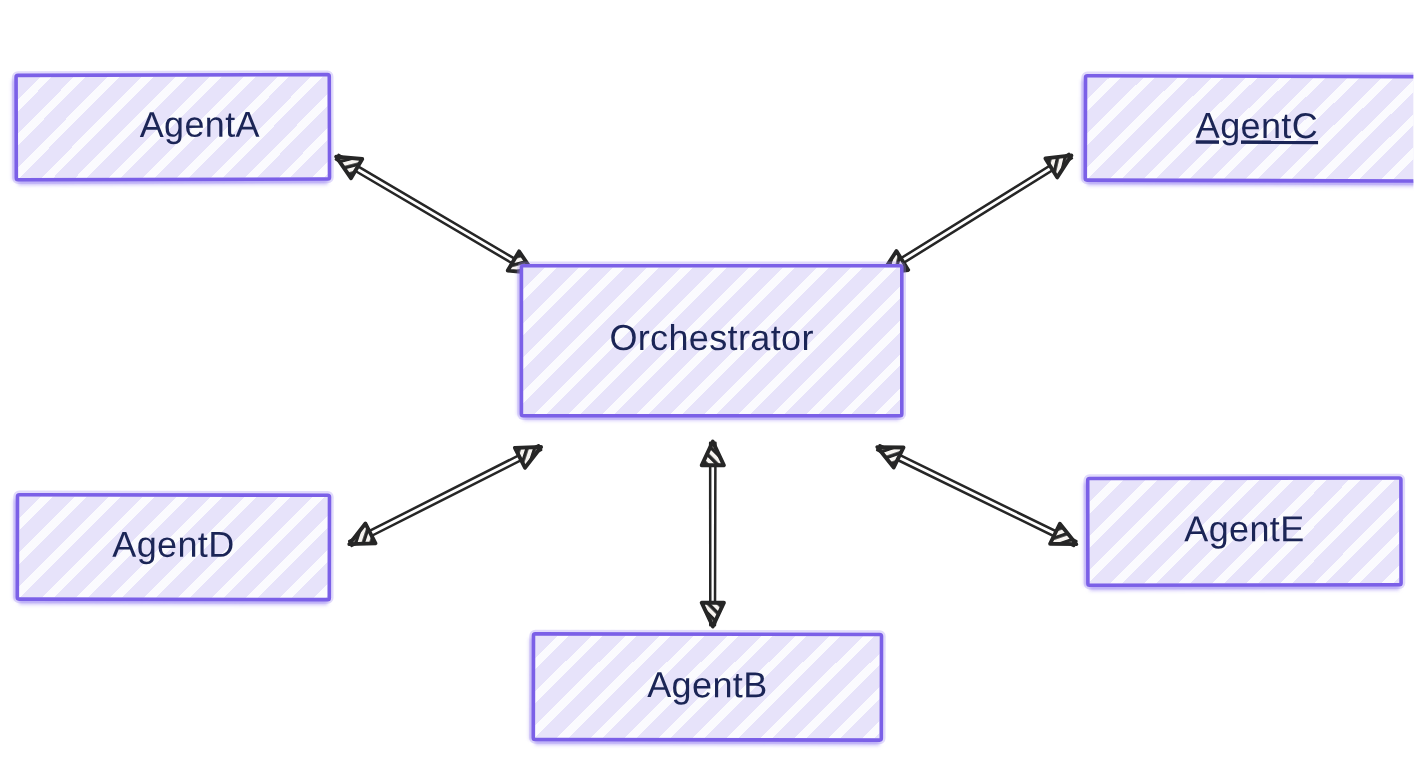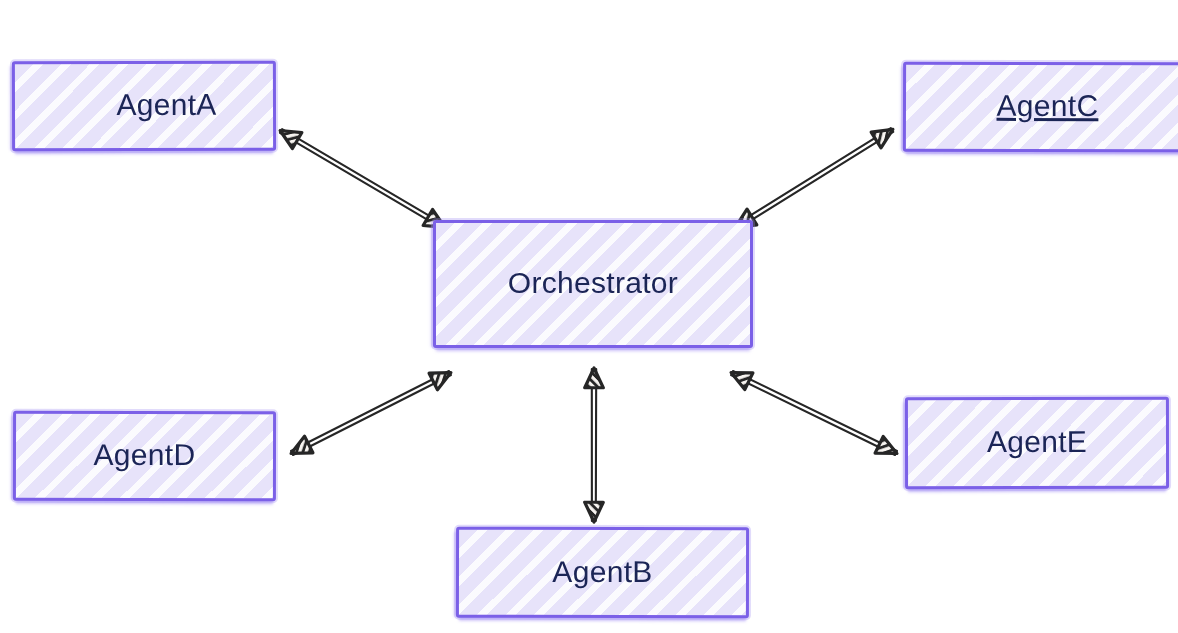--- a/index.html
+++ b/index.html
@@ -40,21 +40,21 @@
   }
   .node-label {
     white-space: nowrap;
     transform: translateY(-1px);
   }
   #node-agent-a      { left: 12px;  top: 61px;  width: 264px; height: 90px;  transform: rotate(-0.15deg); padding-left: 45px; }
   #node-agent-c      { left: 903px; top: 62px;  width: 289px; height: 90px;  transform: rotate(0.15deg); text-decoration: underline; }
   #node-orchestrator { left: 433px; top: 220px; width: 320px; height: 128px; }
   #node-agent-d      { left: 13px;  top: 399px; width: 263px; height: 90px;  transform: rotate(0.1deg); margin-top: 12px; }
   #node-agent-e      { left: 905px; top: 397px; width: 264px; height: 92px;  transform: rotate(-0.1deg); }
-  #node-agent-b      { left: 443px; top: 527px; width: 293px; height: 91px;  transform: rotate(0.1deg); margin-left: 13px; }
+  #node-agent-b      { left: 443px; top: 527px; width: 293px; height: 91px;  transform: rotate(0.1deg); }
   .edges-layer {
     position: absolute;
     left: 0; top: 0;
     width: 1178px;
     height: 633px;
     pointer-events: none;
   }
   .edge-line {
     stroke: #262626;
     stroke-width: 2.1;

